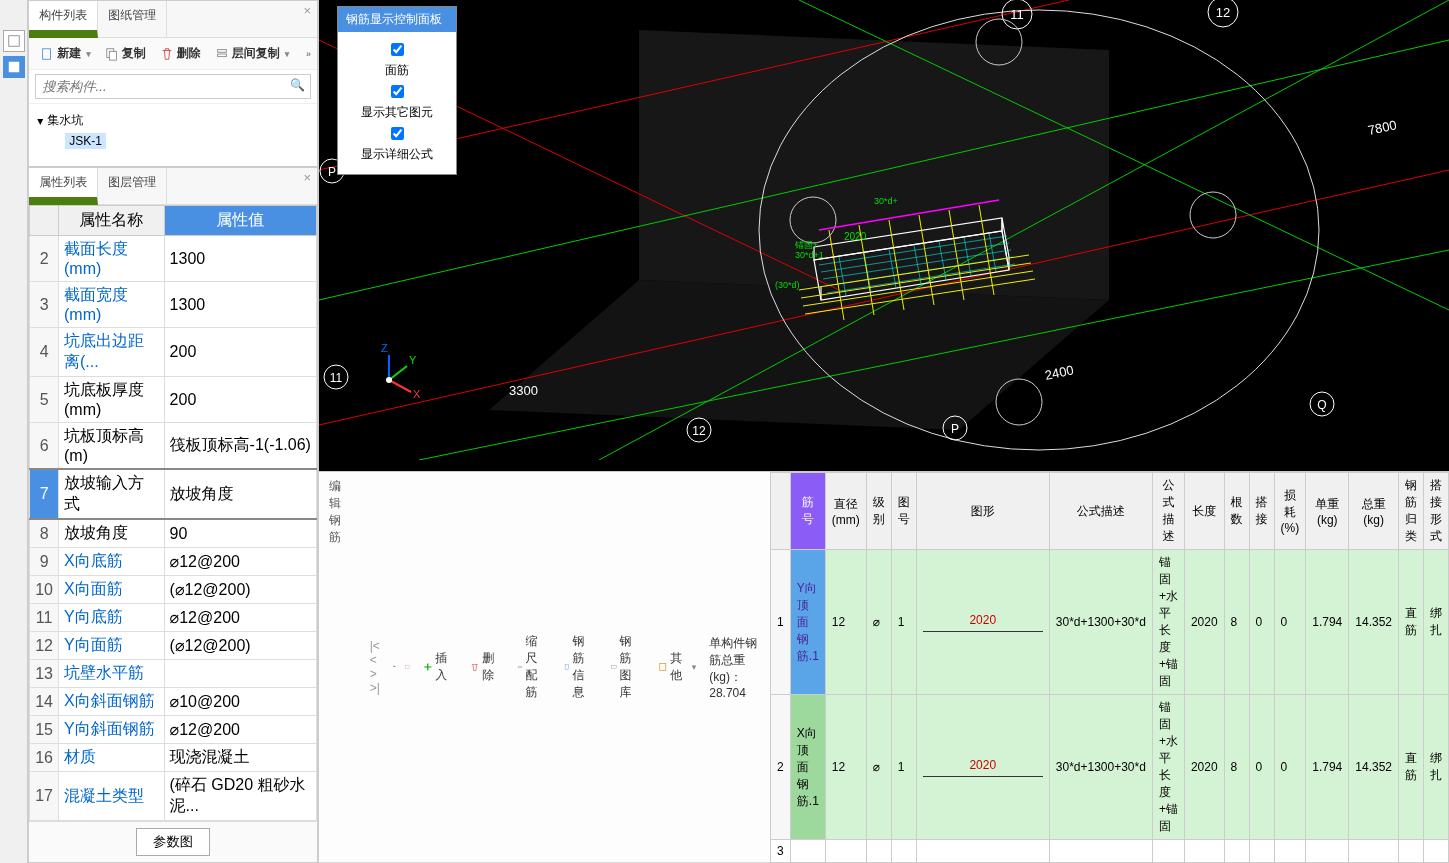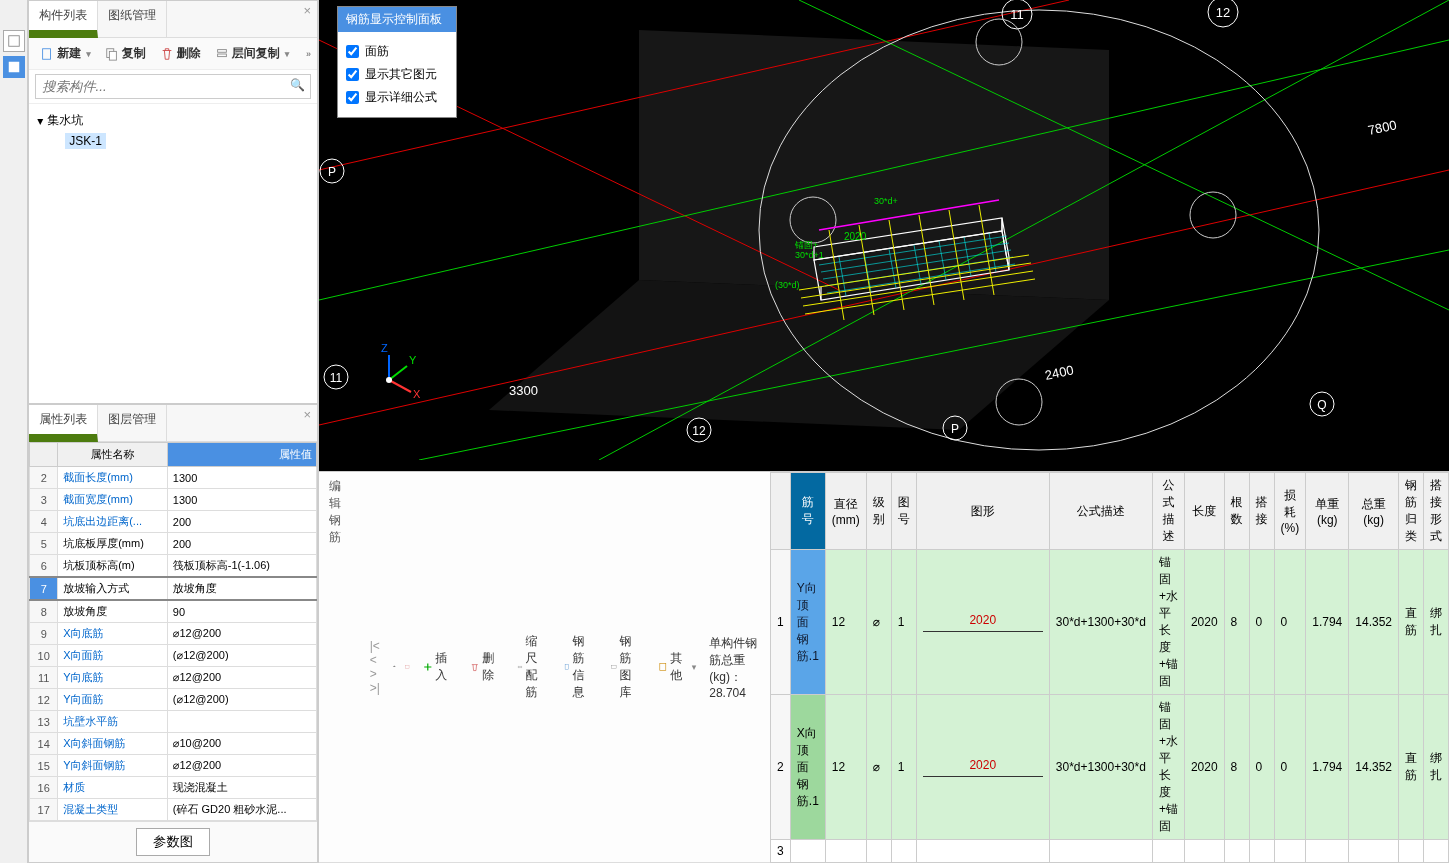--- a/index.html
+++ b/index.html
@@ -19,51 +19,51 @@
 .ticon { width:14px; height:14px; display:inline-block; }
 .chev { color:#888; font-size:9px; margin-left:2px;}
 .search-wrap{position:relative; padding:4px 6px; border-bottom:1px solid #eee;}
 .search-input{width:100%; padding:4px 20px 4px 6px; border:1px solid #ccc; color:#999; font-style:italic;}
 .search-icon{position:absolute; right:12px; top:8px; color:#888;}
 .tree{padding:6px 8px; flex:1; background:#fff;}
 .tree-node{display:flex; align-items:center; gap:4px; padding:2px 0; cursor:pointer;}
 .tree-sel{background:#cde6ff; padding:1px 4px;}
 
 
-.prop-table{width:100%; border-collapse:collapse; font-size:11px;}
+.prop-table{width:100%; border-collapse:collapse; font-size:16px;}
 .prop-table th{background:#f0f0f0; border:1px solid #ccc; padding:4px; font-weight:normal;}
-.prop-table th.sel{background:#4a90e2; color:#fff;text-align:right;}
+.prop-table th.sel{background:#4a90e2; color:#fff;}
 .prop-table td{border:1px solid #ddd; padding:3px 5px; height:20px;}
 .prop-table td.idx{background:#f7f7f7; text-align:center; color:#555; width:28px;}
 .prop-table td.idx.sel{background:#4a90e2; color:#fff;}
 .prop-table td.link{color:#0066cc;}
 .prop-table tr.sel-row td{border-top:2px solid #888; border-bottom:2px solid #888;}
 .param-btn{padding:6px; text-align:center; border-top:1px solid #ddd; background:#fafafa;}
 .param-btn button{padding:4px 16px; border:1px solid #aaa; background:#fff; cursor:pointer;}
 
 
 .viewport{flex:1; background:#000; position:relative; overflow:hidden;}
 .viewport svg { width:1130px; height:460px; }
 .rebar-panel{position:absolute; left:18px; top:6px; background:#fff; border:1px solid #888; box-shadow:0 2px 8px rgba(0,0,0,.3); width:120px;}
 .rebar-title{background:#4a90e2; color:#fff; padding:4px 8px; font-size:12px;}
 .rebar-body{padding:8px;}
-.rebar-body label{display:flex; align-items:center; gap:6px; padding:3px 0; cursor:pointer;}
+.rebar-body label{display:flex; align-items:center; gap:6px; padding:3px 0; cursor:pointer;flex-direction:column;}
 
 
 .edit-panel{background:#fdfdfd; border-top:1px solid #ccc; display:flex; flex-direction:row;}
 .edit-title{padding:6px 10px; color:#555; border-bottom:1px solid #ddd;}
 .edit-toolbar{display:flex; align-items:center; gap:8px; padding:6px 10px; border-bottom:1px solid #ddd; font-size:12px; color:#333;}
 .rebar-table{width:100%; border-collapse:collapse;}
 .rebar-table th{background:#f0f0f0; border:1px solid #ccc; padding:4px 6px; font-weight:normal; font-size:12px;}
-.rebar-table th.sel{background:#0369a1; color:#fff;}
+.rebar-table th.sel{background:#8b5cf6; color:#fff;}
 .rebar-table td{border:1px solid #ccc; padding:4px 6px; font-size:12px; background:#d4f2d4;}
 .rebar-table tr.empty td{background:#fff;}
 .rebar-table td.idx{background:#f7f7f7; text-align:center; width:20px;}
 .rebar-table td.name{background:#9dd89d;}
-.rebar-table td.name.sel{background:#5aa5e8; color:#0f172a;}
+.rebar-table td.name.sel{background:#5aa5e8; color:#4c1d95;}
 .shape-cell{text-align:center;}
 .shape-line{border-top:1px solid #333; width:120px; margin:4px auto 0;}
 
 
 .edge-btns{width:30px; background:#f0f0f0; border-right:1px solid #ccc; display:flex; flex-direction:column; padding-top:30px; align-items:center; gap:4px;}
 .edge-btn{width:22px; height:22px; border:1px solid #aaa; background:#fff; cursor:pointer; display:flex;align-items:center;justify-content:center;}
 .edge-btn.active{background:#4a90e2; border-color:#4a90e2;}
 
 .prop-scroll{flex:1; overflow-y:auto;}
 </style>

